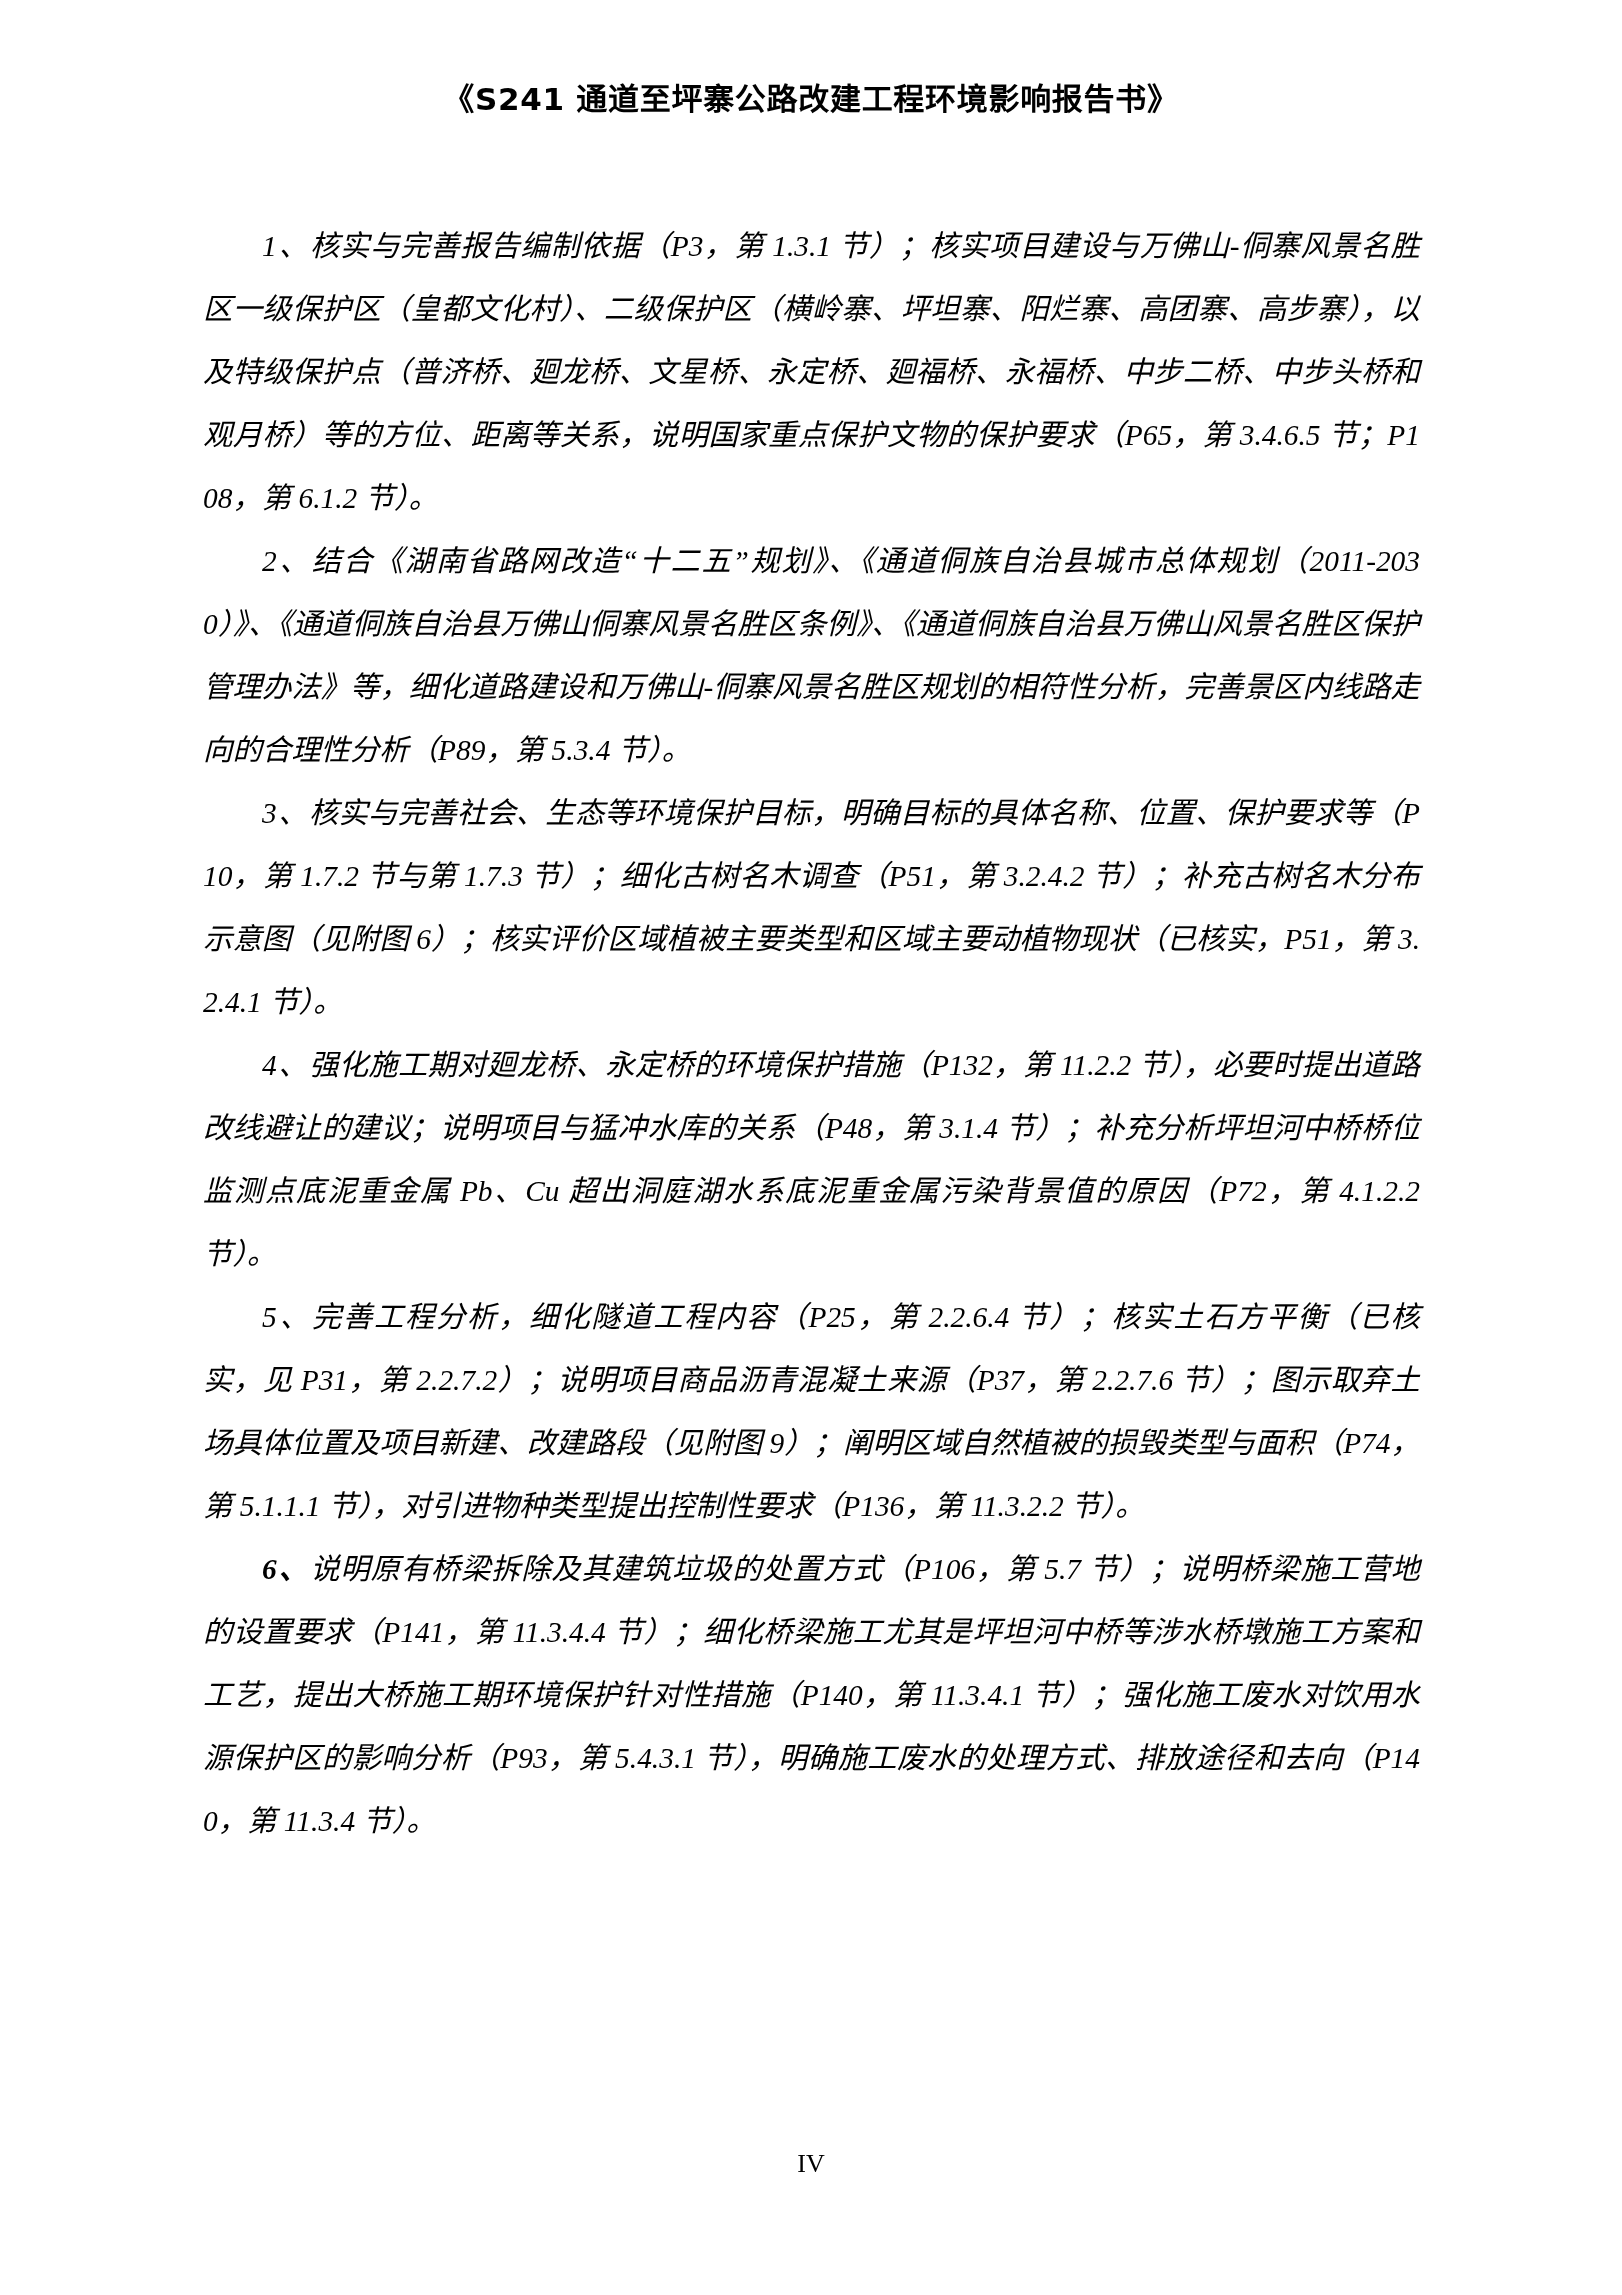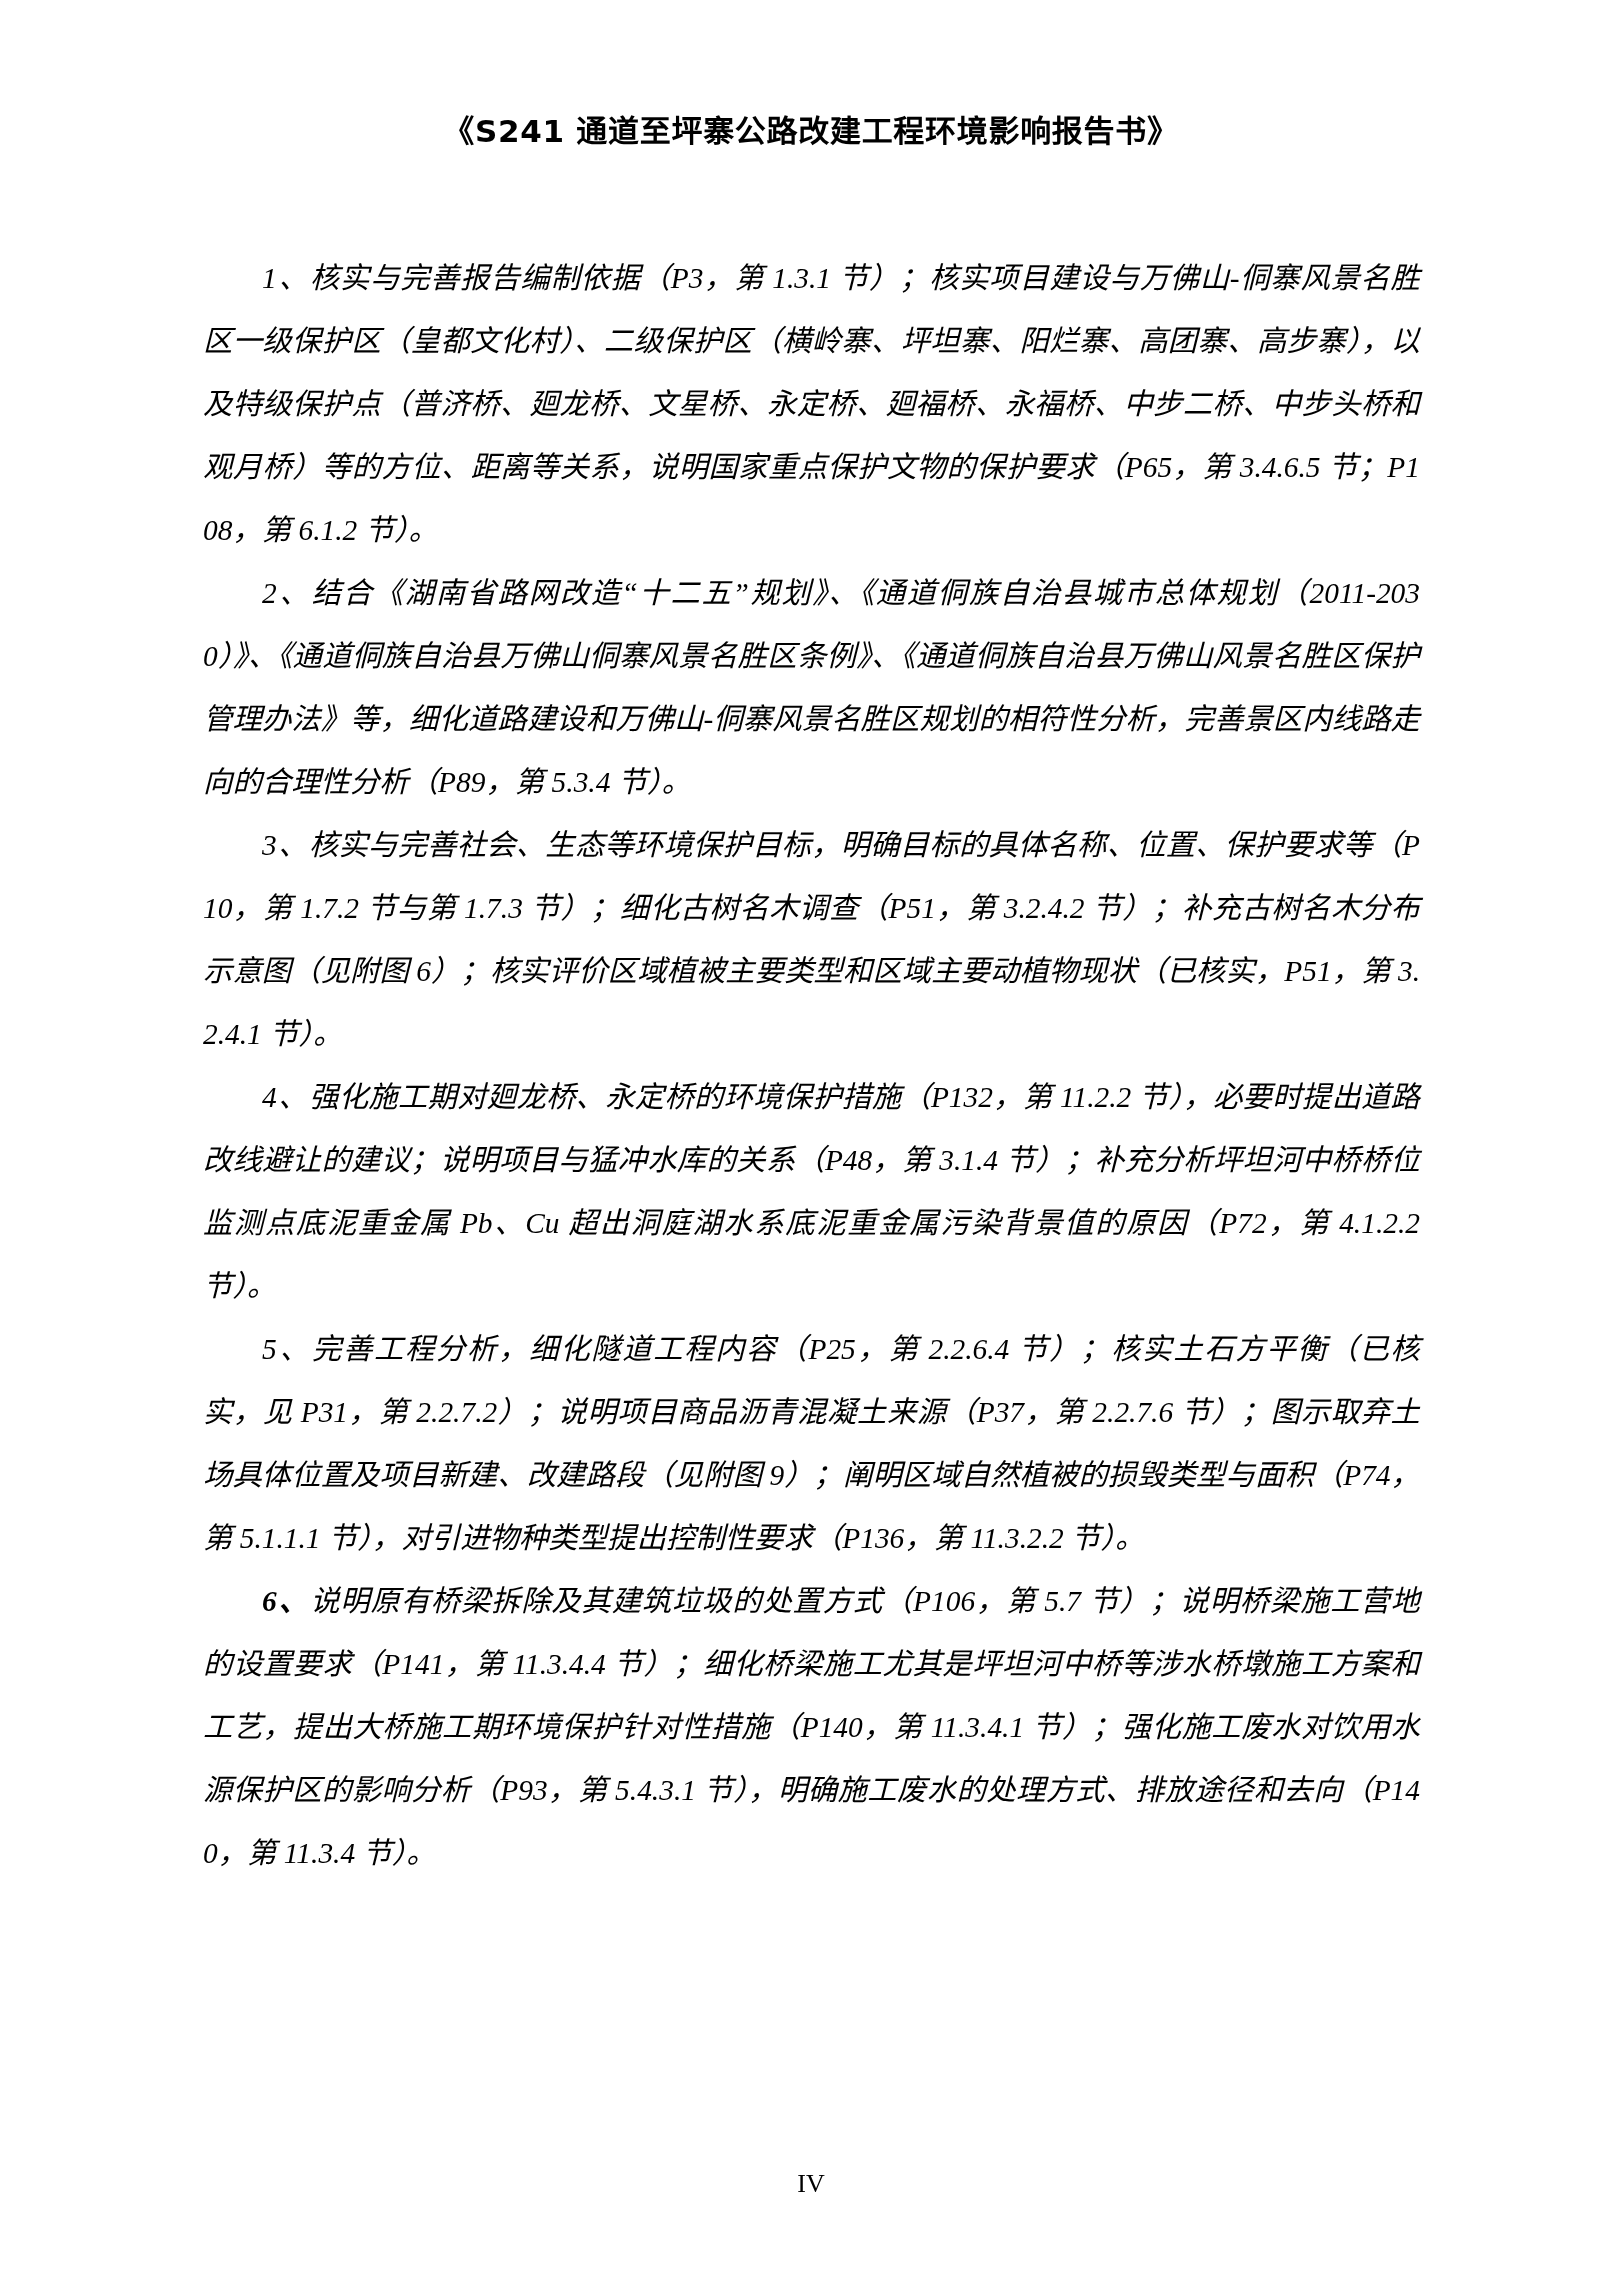--- a/index.html
+++ b/index.html
@@ -10,21 +10,21 @@
   .page {
     position: relative;
     width: 1622px;
     height: 2295px;
     background: #ffffff;
     color: #000000;
     font-family: "Liberation Serif", "DejaVu Serif", serif;
     overflow: hidden;
   }
   .titles {
-    padding-top: 113px;
+    padding-top: 81px;
   }
   .doc-title {
     text-align: center;
     font-family: "DejaVu Sans", "Liberation Sans", sans-serif;
     font-weight: 700;
     font-size: 31px;
     line-height: 37px;
     letter-spacing: 0.7px;
   }
   .doc-subtitle {
@@ -45,21 +45,21 @@
   .para-num {
     letter-spacing: 1.3px;
   }
   .para-num.bold {
     font-weight: 700;
   }
   .page-footer {
     position: absolute;
     left: 0;
     right: 0;
-    bottom: 96px;
+    bottom: 116px;
     text-align: center;
     font-size: 26px;
     line-height: 30px;
   }
 </style>
 </head>
 <body>
 
 <div class="page">
 

